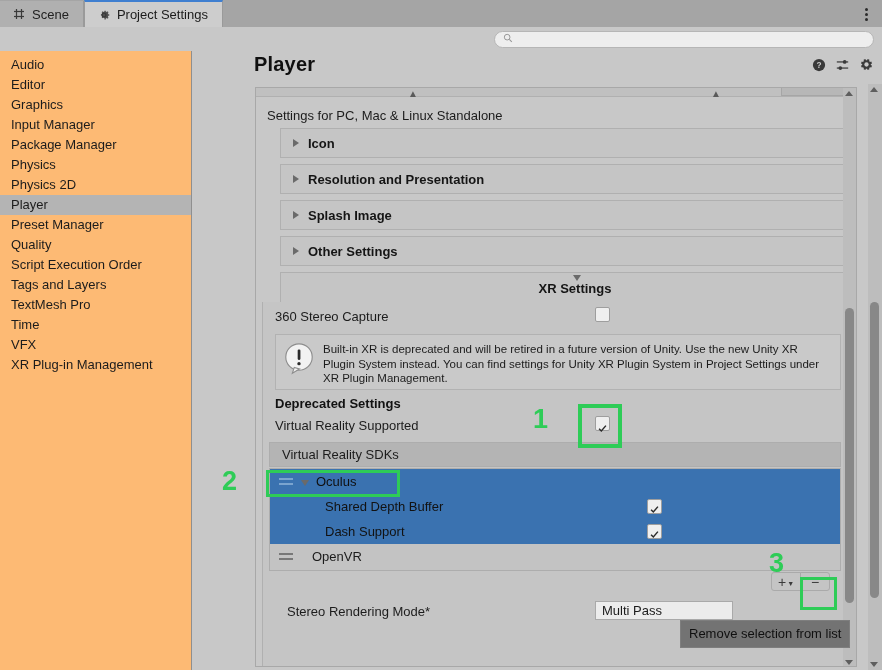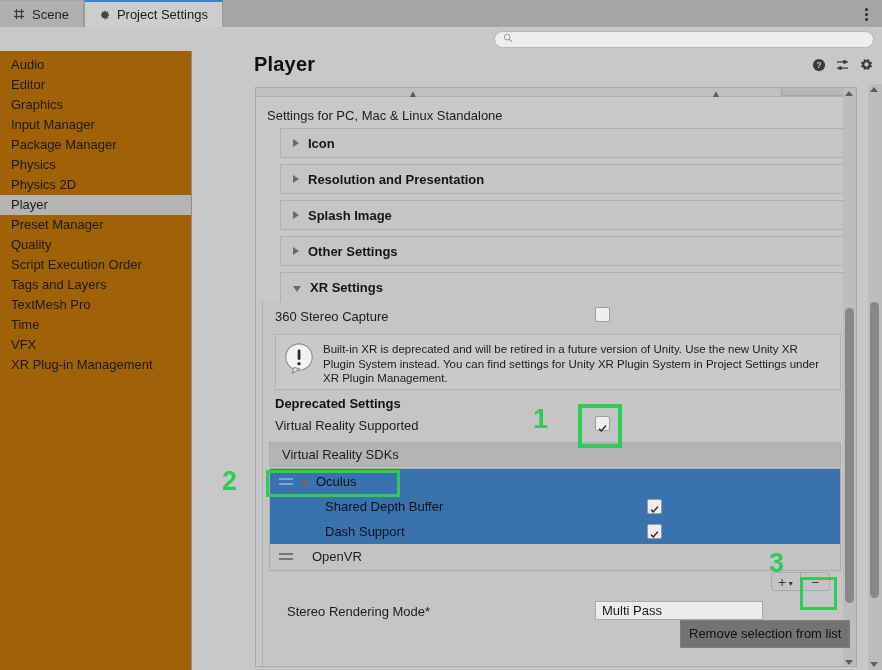--- a/index.html
+++ b/index.html
@@ -59,21 +59,21 @@
     width: 380px; height: 17px; margin-right: 8px;
     background: #eeeeee; border: 1px solid #b6b6b6; border-radius: 9px;
     display: flex; align-items: center; padding: 0 8px;
     font-size: 11px; color: #606060;
   }
   .searchbox .mag { margin-right: 5px; flex: 0 0 auto; opacity: .65; }
 
   
   .sidebar {
     position: absolute; left: 0; top: 51px; width: 192px; height: 619px;
-    background: #a16207;
+    background: #fdba74;
     border-right: 1px solid #8f8f8f;
     padding-top: 4px;
     overflow: hidden;
   }
   .side-item {
     height: 20px; line-height: 20px;
     padding-left: 11px; font-size: 13px; color: #1c1c1c;
     white-space: nowrap;
   }
   .side-item.selected { background: #b4b4b4; }
@@ -410,21 +410,21 @@
       <div class="foldout" style="top:112px;">
         <span class="arrow right"></span>
         <span>Splash Image</span>
       </div>
 
       <div class="foldout" style="top:148px;">
         <span class="arrow right"></span>
         <span>Other Settings</span>
       </div>
 
-      <div class="foldout" style="top:184px; border-bottom:none;">
+      <div class="foldout" style="top:184px; border-bottom:none;flex-direction:column;">
         <span class="arrow down"></span>
         <span>XR Settings</span>
       </div>
 
       <div class="xrbody" style="top:214px; height:366px;">
 
         <div style="position:absolute; left:12px; top:7px;" class="row-label">360 Stereo Capture</div>
         <div class="cbox" style="position:absolute; left:332px; top:5px;"></div>
 
         <div class="helpbox" style="left:12px; top:32px; width:566px; height:56px;">
@@ -499,21 +499,21 @@
           <div class="lbtn plus">
             <span>+</span>
             <span style="font-size:7px; margin-left:1px; margin-top:4px;">▼</span>
           </div>
           <div class="lbtn minus">
             <span>−</span>
           </div>
         </div>
 
         <div class="row-label" style="position:absolute; left:12px; top:302px;margin-left:12px;">Stereo Rendering Mode*</div>
-        <div class="dropdown" style="left:332px; top:299px; width:168px;">
+        <div class="dropdown" style="left:332px; top:299px; width:138px;">
           <span>Multi Pass</span>
         </div>
       </div>
 
       <div class="vscroll" style="right:0px; top:0px; width:13px; height:580px;">
         <div class="sarrow up" style="top:3px;"></div>
         <div class="vthumb" style="top:220px; height:295px;"></div>
         <div class="sarrow down" style="bottom:3px;"></div>
       </div>
     </div>

